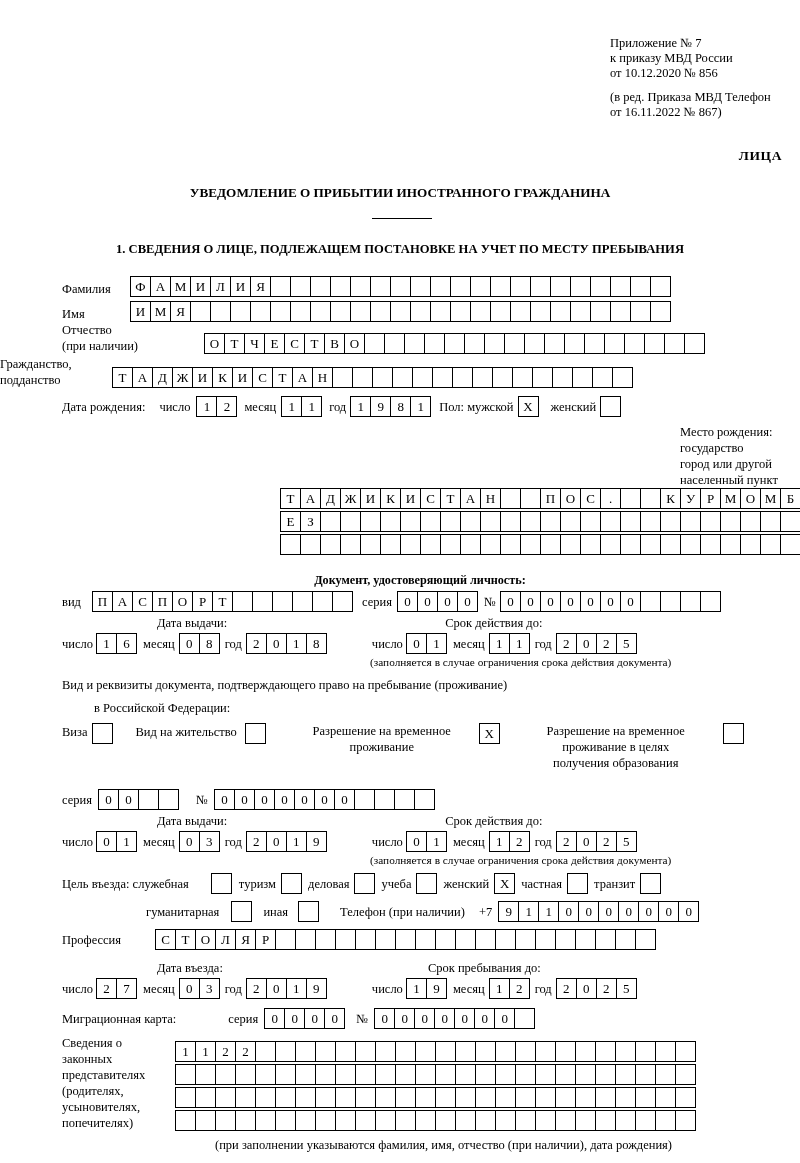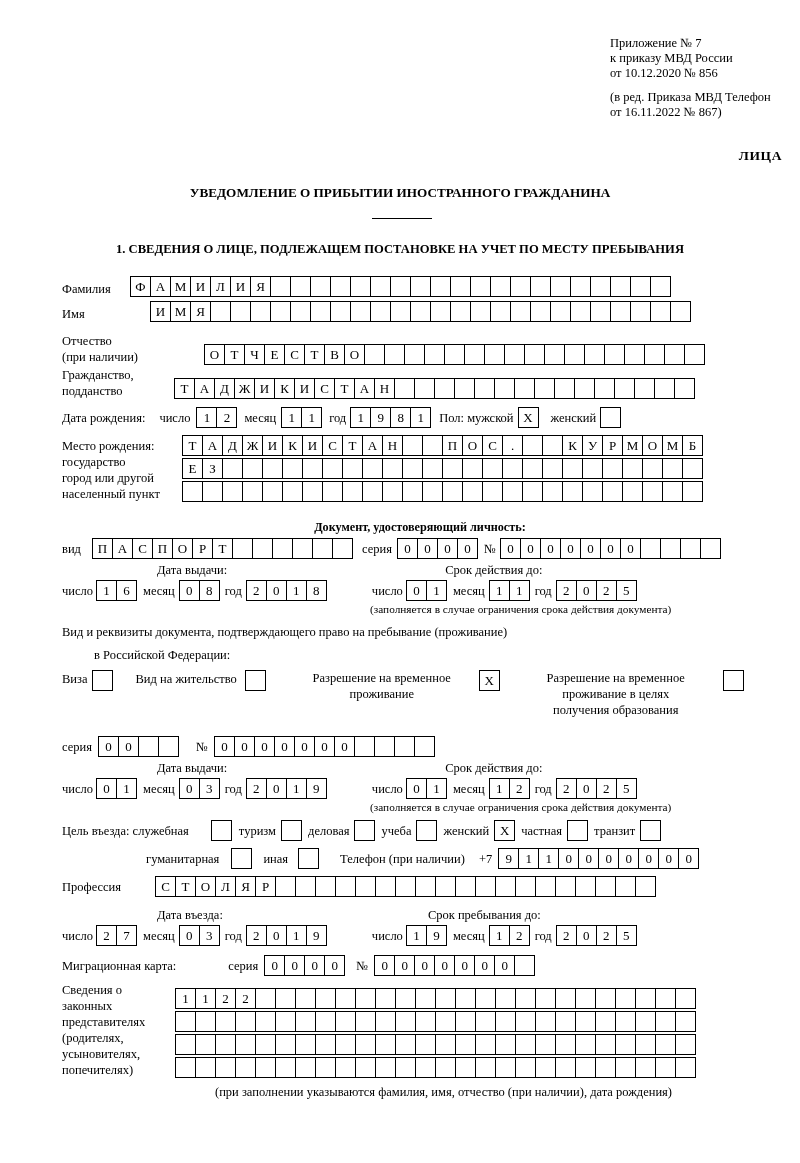--- a/index.html
+++ b/index.html
@@ -134,21 +134,21 @@
           <div class="bx"></div>
           <div class="bx"></div>
           <div class="bx"></div>
           <div class="bx"></div>
           <div class="bx"></div>
           <div class="bx"></div>
           <div class="bx"></div>
         </div>
     </div>
 
-    <div class="row" style="margin-left:62px; margin-bottom:11px;gap:20px;">
+    <div class="row" style="margin-left:62px; margin-bottom:0;">
       <div class="lbl" style="width:68px; padding-top:2px;">Имя</div>
       <div class="boxes" id="cells-name">
           <div class="bx">И</div>
           <div class="bx">М</div>
           <div class="bx">Я</div>
           <div class="bx"></div>
           <div class="bx"></div>
           <div class="bx"></div>
           <div class="bx"></div>
           <div class="bx"></div>
@@ -201,21 +201,21 @@
           <div class="bx"></div>
           <div class="bx"></div>
           <div class="bx"></div>
           <div class="bx"></div>
           <div class="bx"></div>
           <div class="bx"></div>
           <div class="bx"></div>
         </div>
     </div>
 
-    <div class="row" style="margin-left:62px; margin-top:2px; margin-bottom:4px;">
+    <div class="row" style="margin-top:2px; margin-bottom:4px;">
       <div style="width:112px;">
         <div class="lbl">Гражданство,</div>
         <div class="lbl">подданство</div>
       </div>
       <div class="boxes" id="cells-citizenship">
           <div class="bx">Т</div>
           <div class="bx">А</div>
           <div class="bx">Д</div>
           <div class="bx">Ж</div>
           <div class="bx">И</div>
@@ -266,21 +266,21 @@
       <div class="boxes" style="margin-left:4px;" id="cells-male">
           <div class="bx">X</div>
         </div>
       <div class="lbl" style="margin-left:13px;">женский</div>
       <div class="boxes" style="margin-left:4px;" id="cells-female">
           <div class="bx"></div>
         </div>
     </div>
 
     <div style="margin-left:62px; margin-top:7px;">
-      <div class="row" style="margin-bottom:18px;">
+      <div class="row" style="margin-bottom:18px;flex-direction:column;">
         <div style="width:120px;">
           <div class="lbl">Место рождения:</div>
           <div class="lbl">государство</div>
           <div class="lbl">город или другой</div>
           <div class="lbl">населенный пункт</div>
         </div>
         <div>
           <div class="boxes" style="margin-bottom:2px;" id="cells-bp1">
               <div class="bx">Т</div>
               <div class="bx">А</div>

